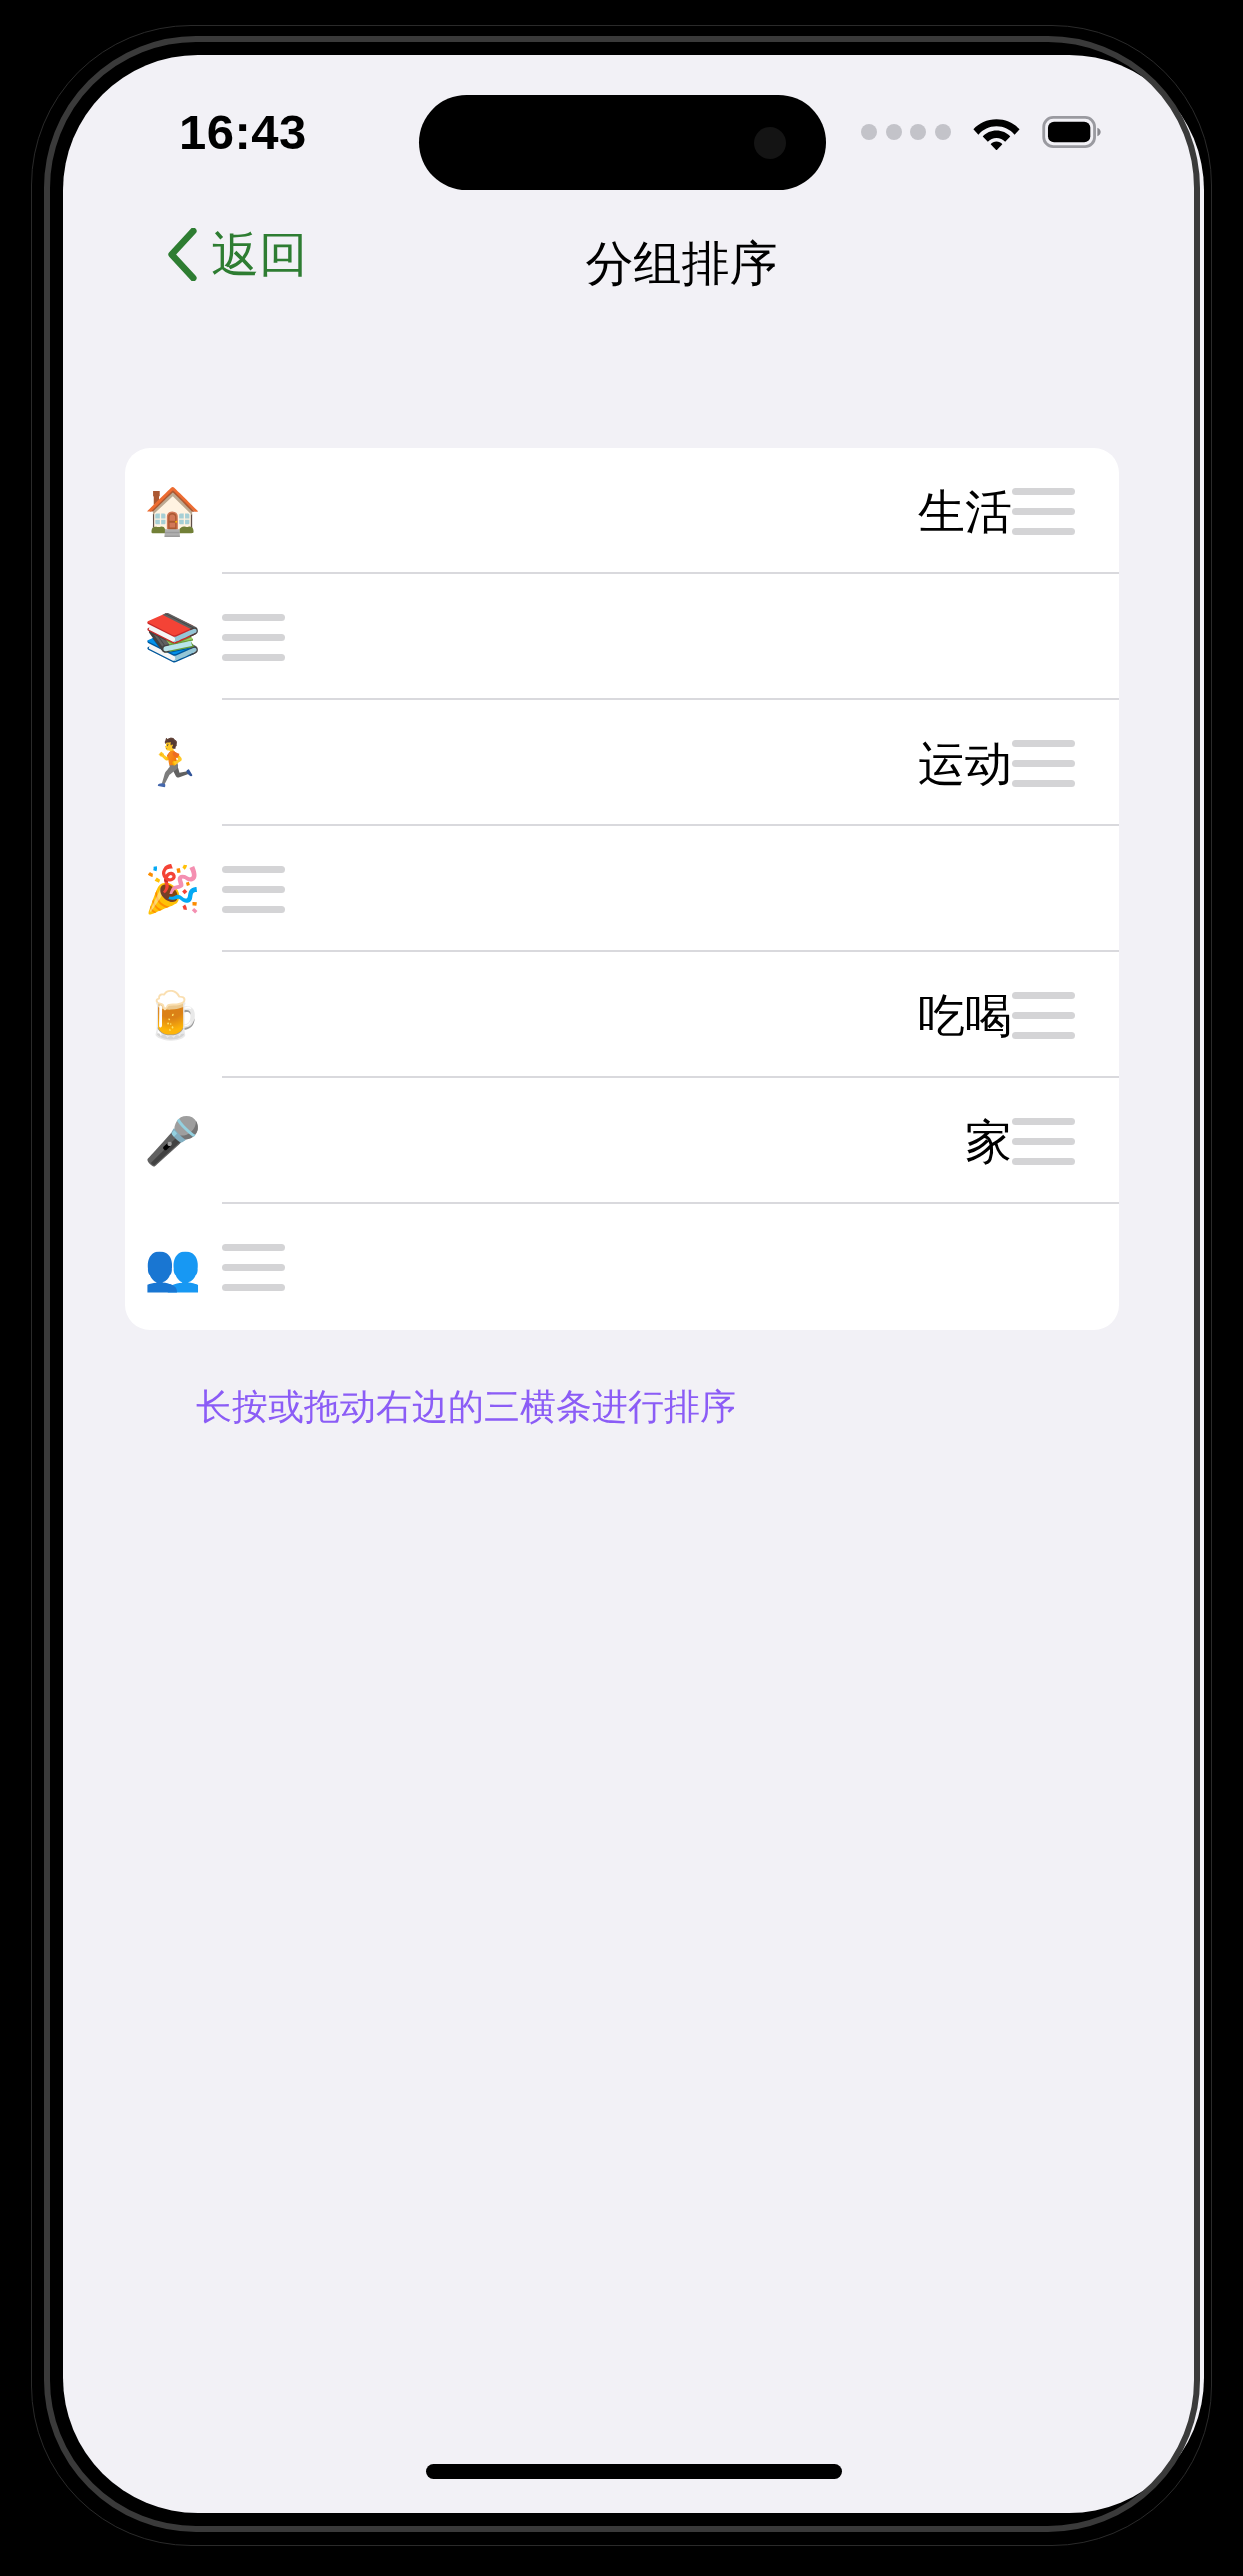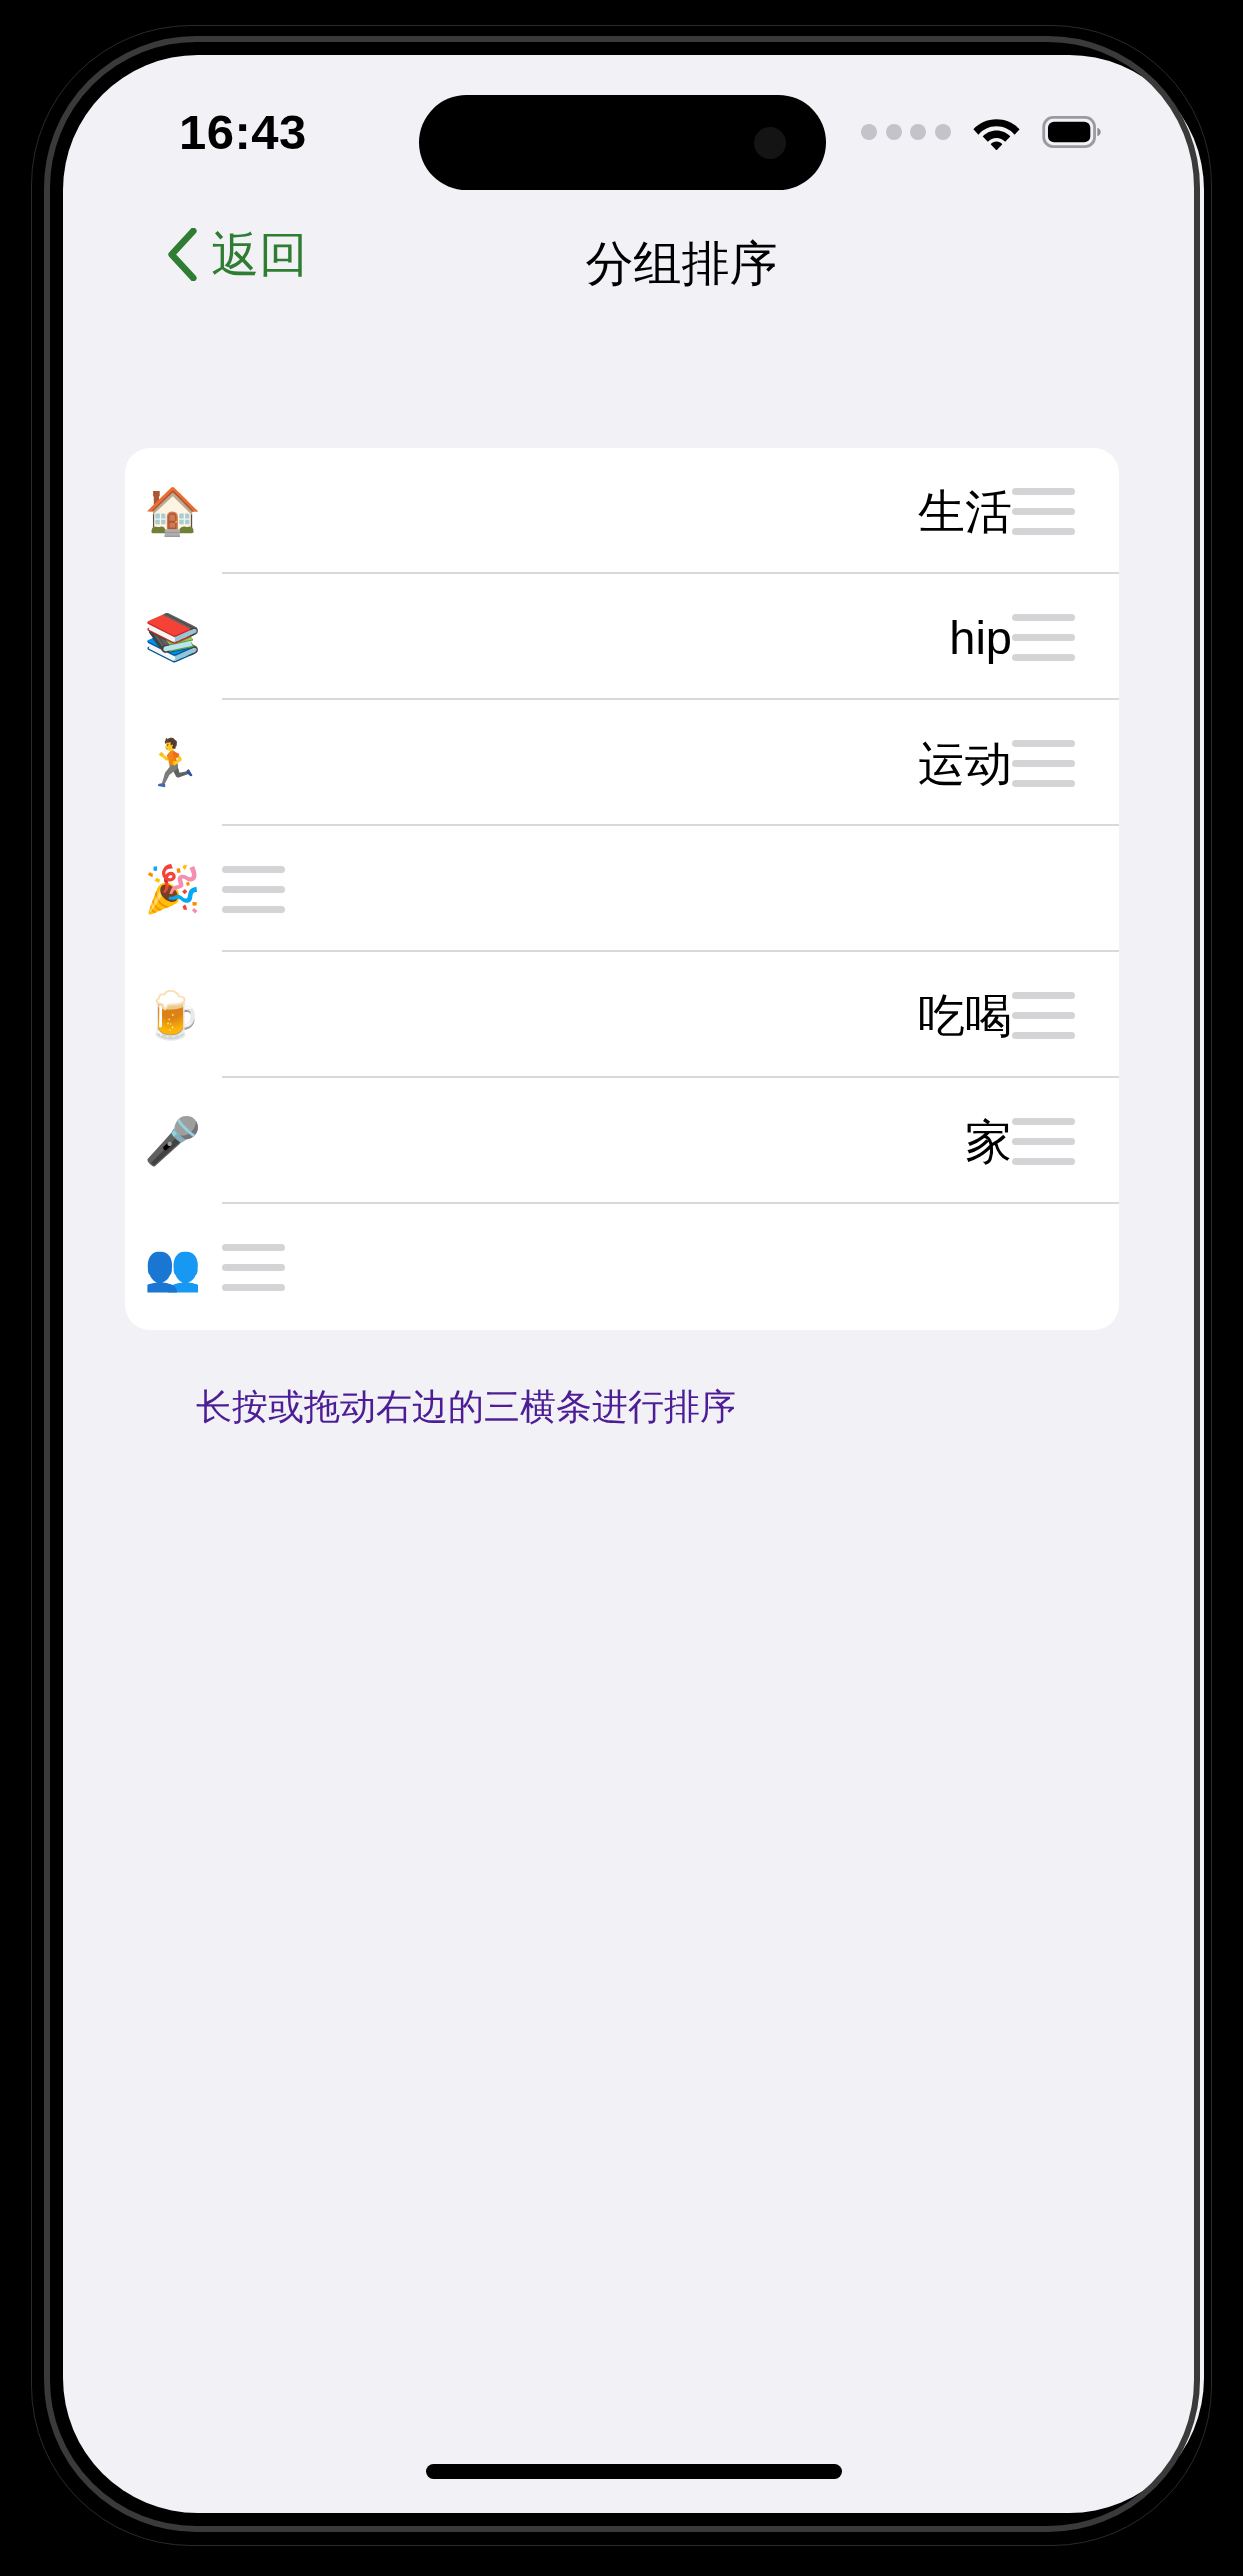--- a/index.html
+++ b/index.html
@@ -219,21 +219,21 @@
     height: 1.9px;
     background: #d9d9dd;
   }
 
   
   #footer-hint {
     position: absolute;
     left: 133px;
     top: 1329px;
     font-size: 36px;
-    color: #4c1d95;
+    color: #8b5cf6;
     line-height: 1.3;
   }
 
   
   #home-indicator {
     position: absolute;
     left: 50%;
     transform: translateX(-50%);
     bottom: 34px;
     width: 416px;
@@ -302,21 +302,20 @@
               <span></span>
               <span></span>
               <span></span>
             </div>
         </div>
       </div>
 
       <div class="group-row">
         <div class="row-emoji">📚</div>
         <div class="row-body">
-          <div class="row-label">hip</div>
           <div class="drag-handle">
               <span></span>
               <span></span>
               <span></span>
             </div>
         </div>
       </div>
 
       <div class="group-row">
         <div class="row-emoji">🏃</div>

